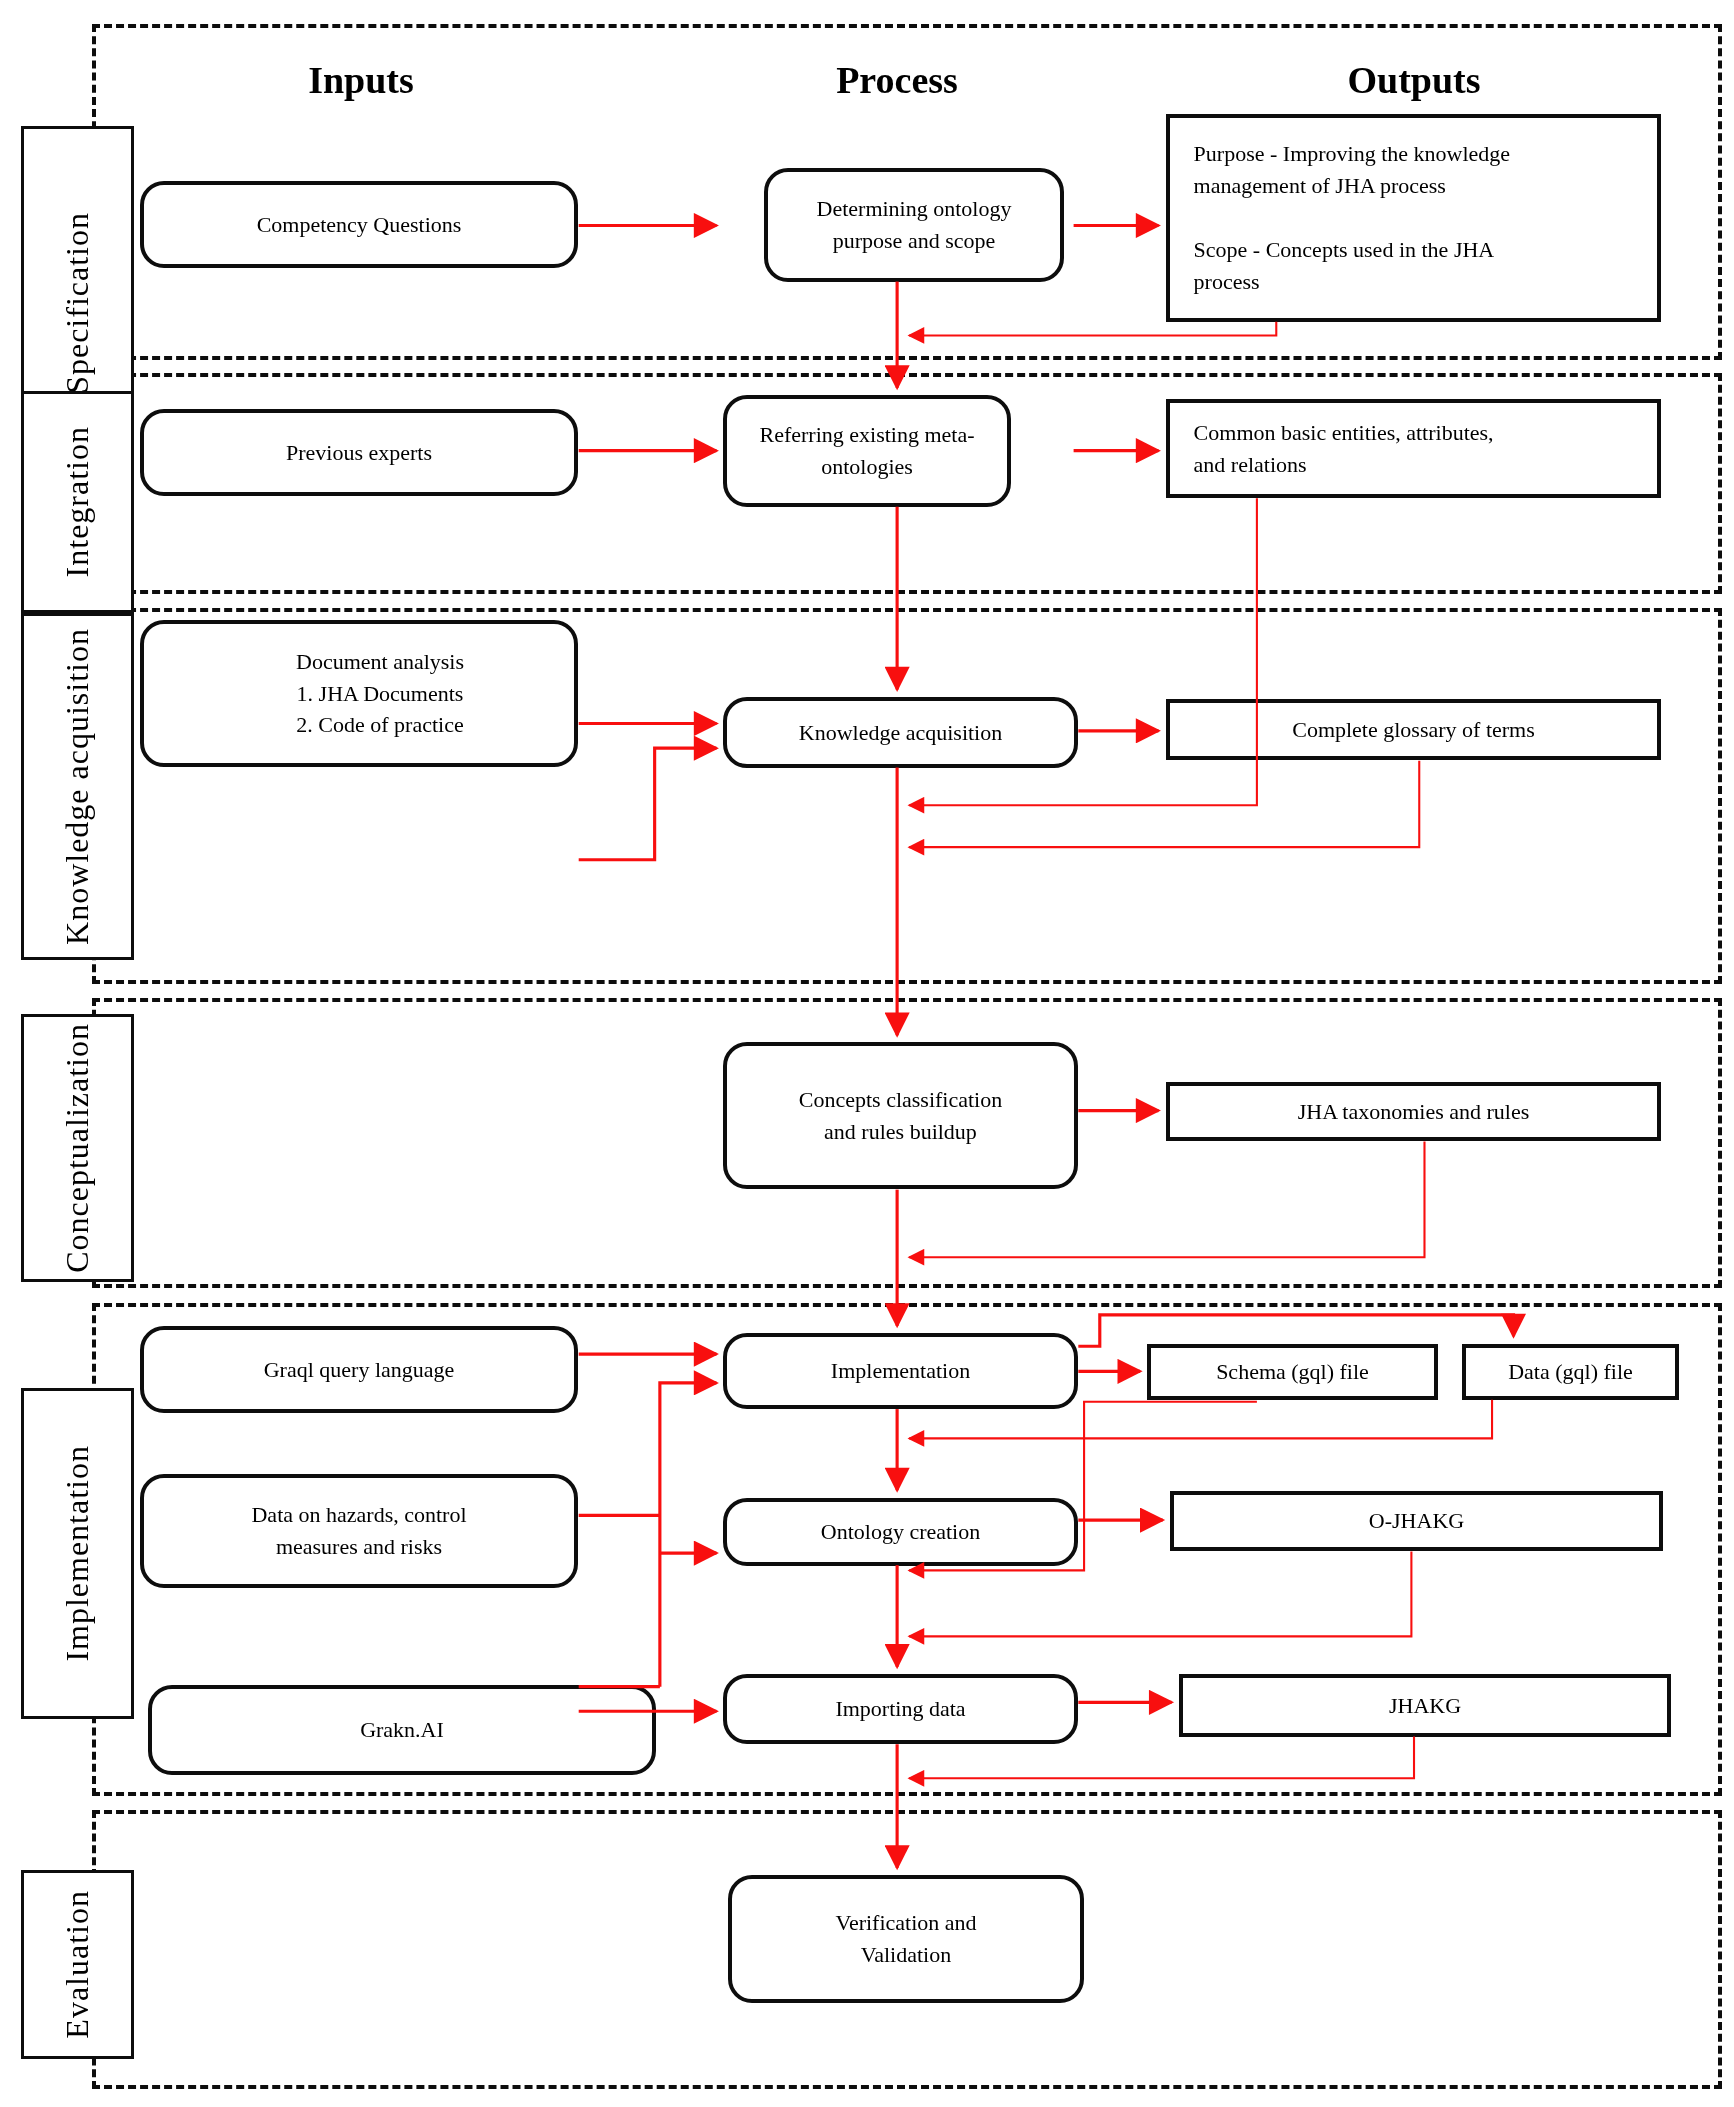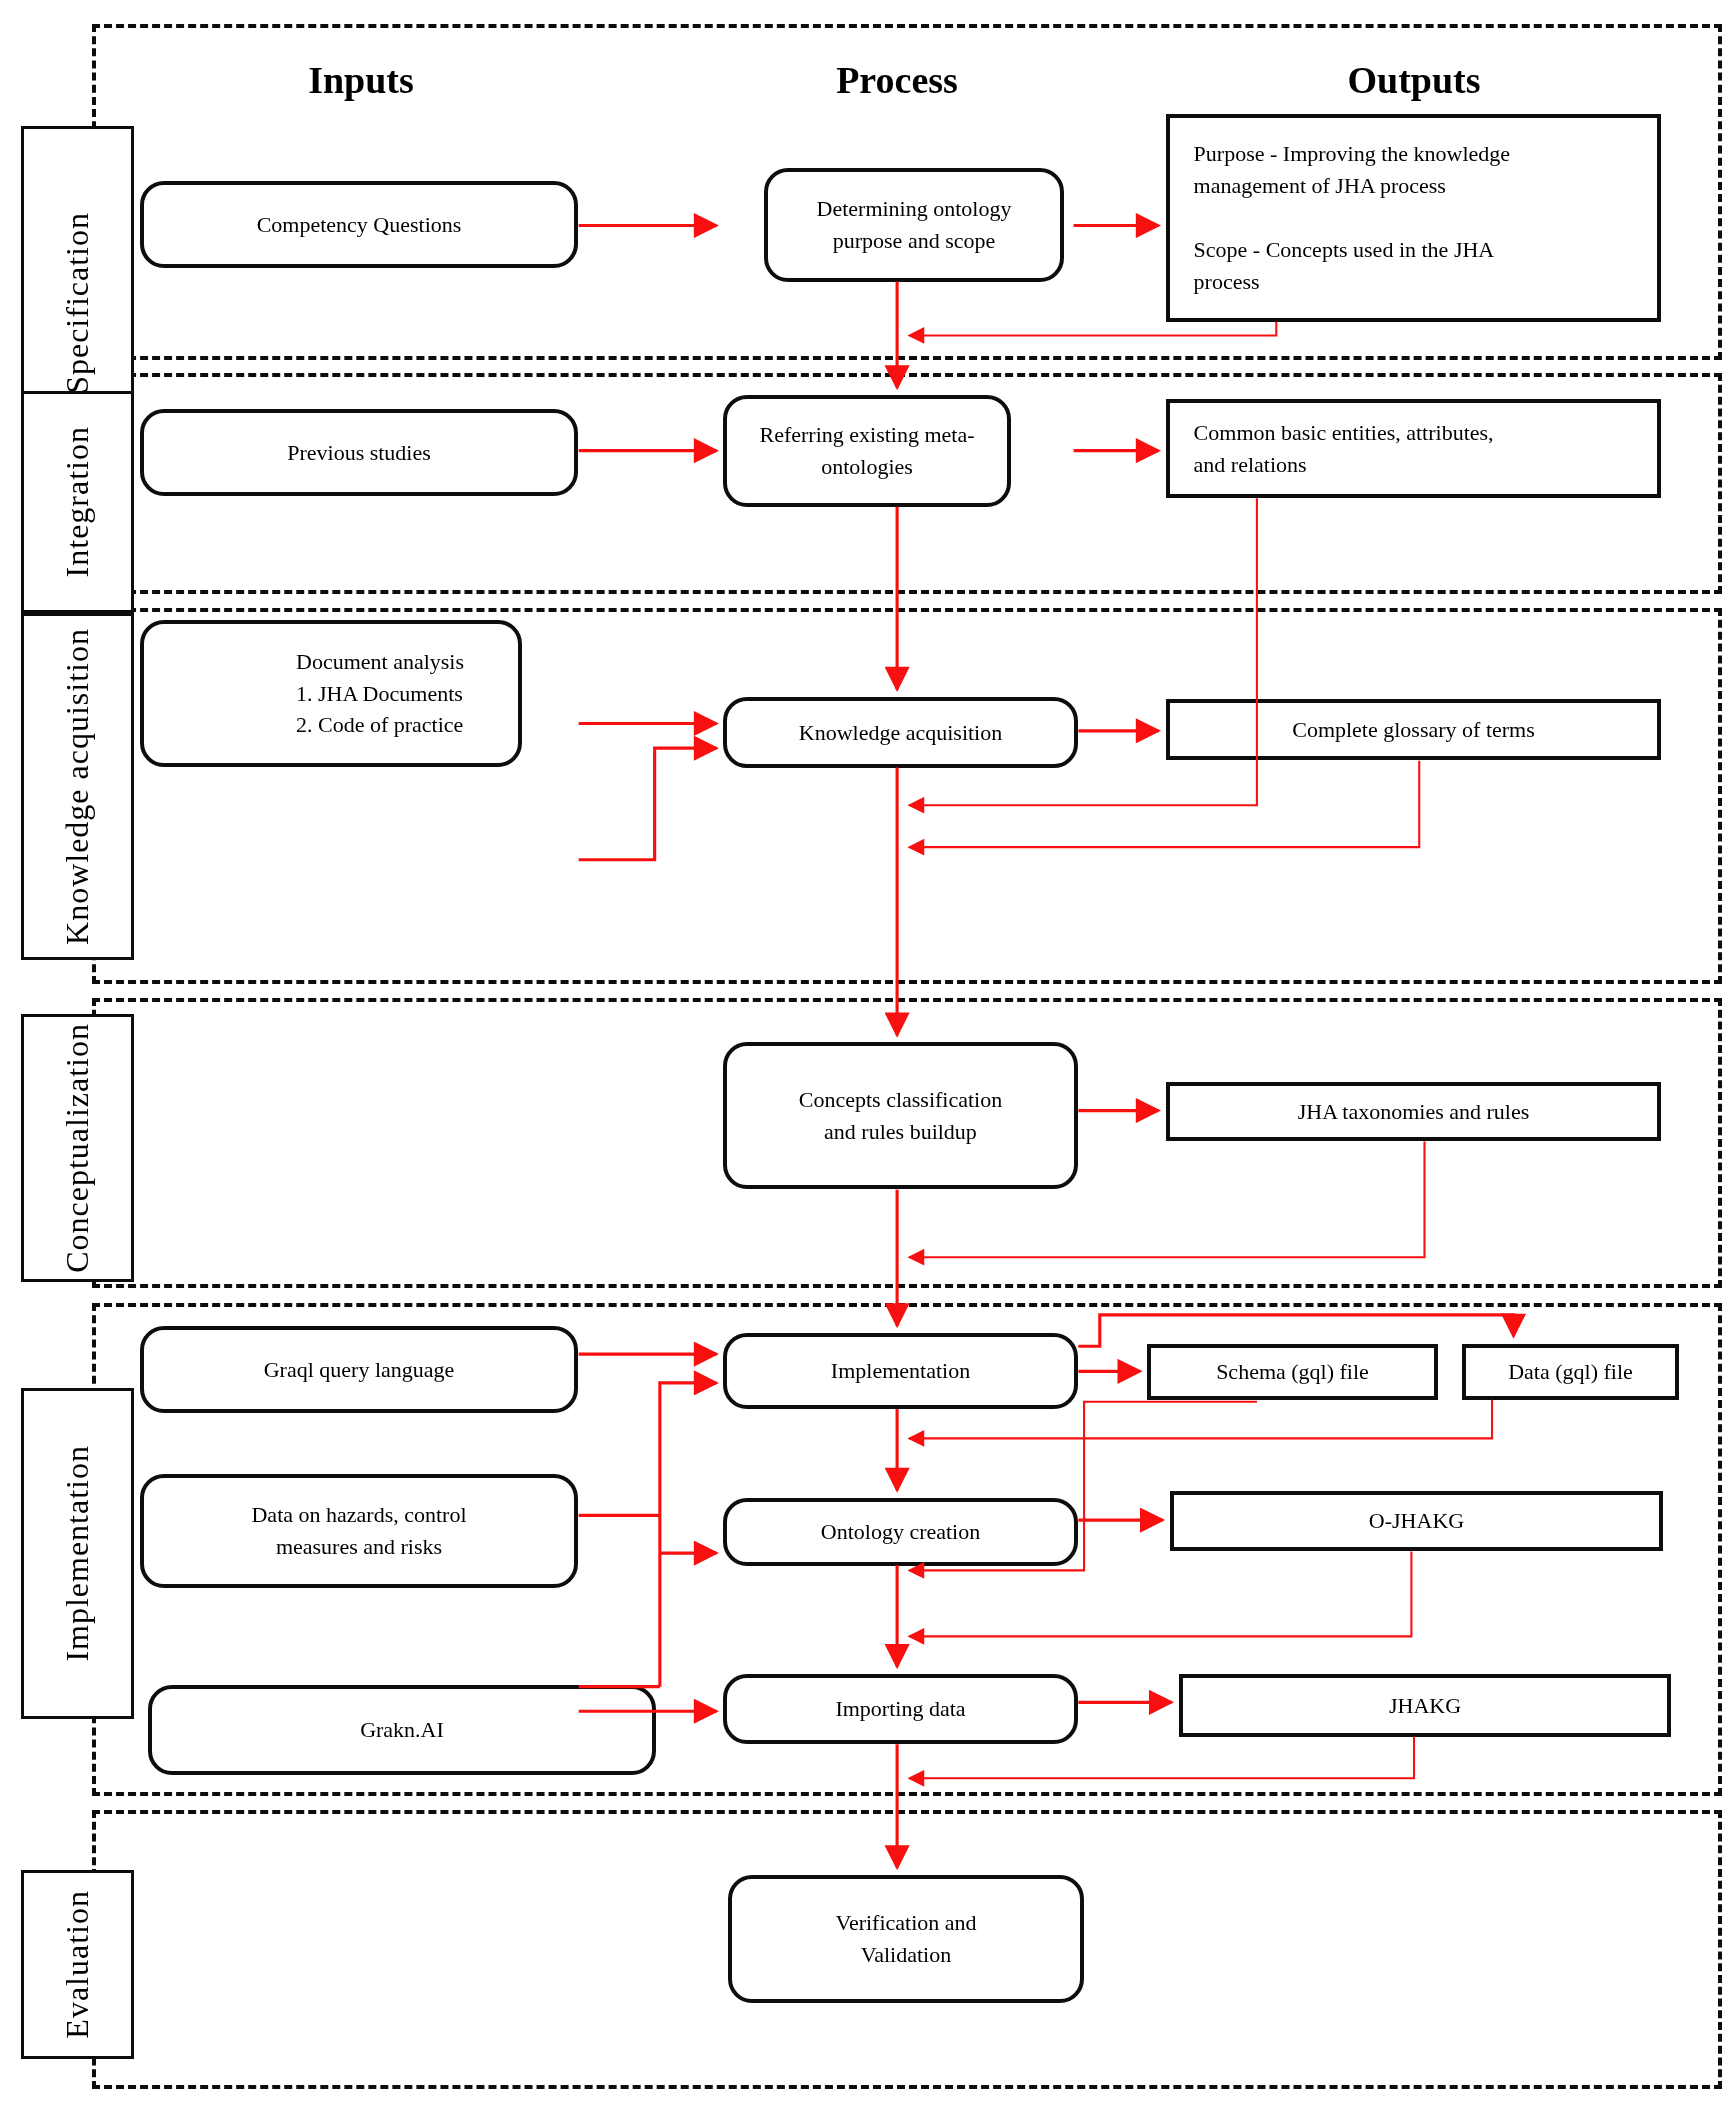--- a/index.html
+++ b/index.html
@@ -80,22 +80,22 @@
       <span>Conceptualization</span>
     </div>
   <div class="phase-label" style="top:1388px;height:325px;">
       <span>Implementation</span>
     </div>
   <div class="phase-label" style="top:1870px;height:183px;">
       <span>Evaluation</span>
     </div>
 
   <div class="box rounded" style="left:140px;top:181px;width:438px;height:87px;">Competency Questions</div>
-  <div class="box rounded" style="left:140px;top:409px;width:438px;height:87px;">Previous studies</div>
-  <div class="box rounded left-text" style="left:140px;top:620px;width:382px;height:147px;padding-left:152px;">Document analysis
+  <div class="box rounded" style="left:140px;top:409px;width:438px;height:87px;">Previous experts</div>
+  <div class="box rounded left-text" style="left:140px;top:620px;width:438px;height:147px;padding-left:152px;text-align:center;">Document analysis
 1. JHA Documents
 2. Code of practice</div>
   <div class="box rounded" style="left:140px;top:1326px;width:438px;height:87px;">Graql query language</div>
   <div class="box rounded" style="left:140px;top:1474px;width:438px;height:114px;">Data on hazards, control
 measures and risks</div>
   <div class="box rounded" style="left:148px;top:1662px;width:508px;height:90px;margin-top:23px;">Grakn.AI</div>
 
   <div class="box rounded" style="left:764px;top:168px;width:300px;height:114px;">Determining ontology
 purpose and scope</div>
   <div class="box rounded" style="left:723px;top:395px;width:288px;height:112px;">Referring existing meta-

